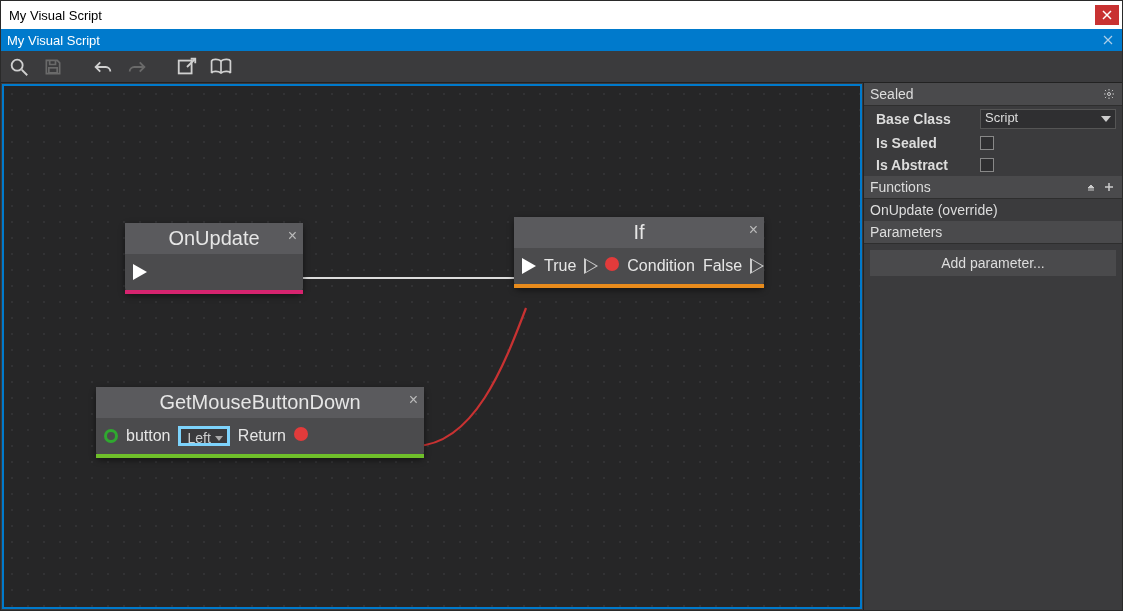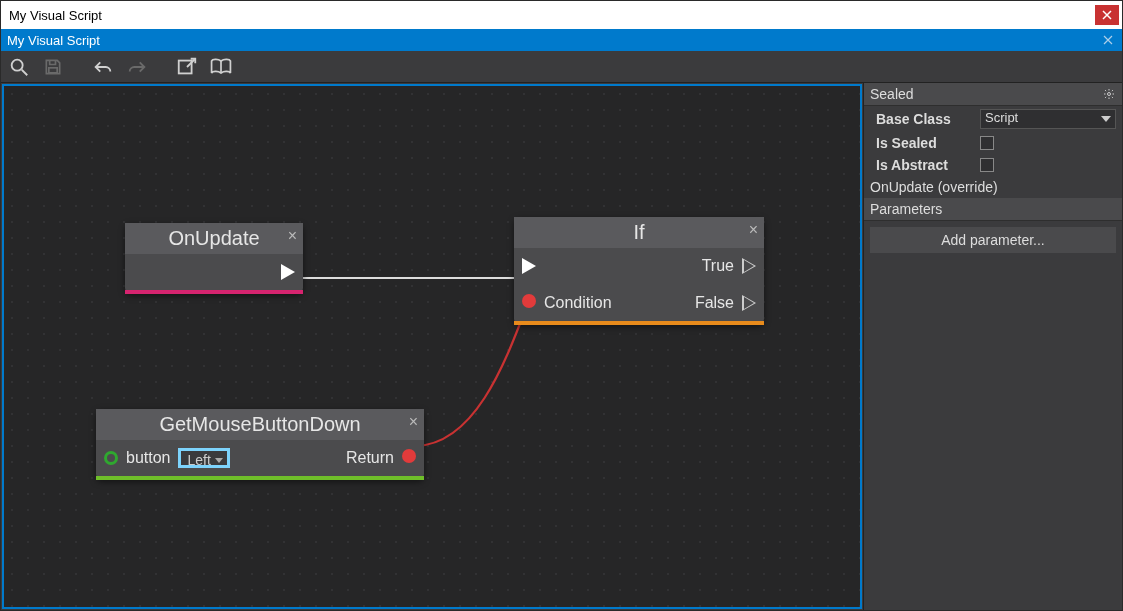--- a/index.html
+++ b/index.html
@@ -54,21 +54,21 @@
     font-size: 16px; box-shadow: 0 2px 6px rgba(0,0,0,.5);
     display: flex; flex-direction: column; border-radius: 6px;
   }
   .node-header {
     background: #5a5a5d; padding: 4px 8px; font-size: 20px; text-align: center;
     position: relative; cursor: move;
   }
   .node-close {
     position: absolute; right: 6px; top: 4px; font-size: 16px; color: #bbb; cursor: pointer;
   }
-  .node-body { padding: 6px 8px; display: flex; flex-direction: column; gap: 13px; }
+  .node-body { padding: 6px 8px; display: flex; gap: 7px; }
   .node-row { display: flex; align-items: center; gap: 8px; height: 24px; }
   .node-row.right { justify-content: flex-end; }
   .node-row.split { justify-content: space-between; }
 
   .accent { height: 4px; }
   .accent.pink   { background: #d6246f; }
   .accent.orange { background: #e88b1c; }
   .accent.green  { background: #6fbf2a; }
 
   .exec-arrow {
@@ -255,21 +255,21 @@
             </div>
             <div style="display:flex; align-items:center; gap:8px;text-align:center;">
               <span class="label">False</span>
               <div class="exec-arrow hollow"></div>
             </div>
           </div>
         </div>
         <div class="accent orange"></div>
       </div>
 
-      <div class="node" style="left:92px; top:323px; width:328px;">
+      <div class="node" style="left:92px; top:301px; width:328px;">
         <div class="node-header">
           <span>GetMouseButtonDown</span>
           <span class="node-close">×</span>
         </div>
         <div class="node-body">
           <div class="node-row split">
             <div style="display:flex; align-items:center; gap:8px;">
               <div class="port-dot green-ring"></div>
               <span class="label">button</span>
               <div class="mini-select">
@@ -308,20 +308,35 @@
       </div>
       <div class="prop-row">
         <span class="plabel">Is Sealed</span>
         <div class="chk"></div>
       </div>
       <div class="prop-row">
         <span class="plabel">Is Abstract</span>
         <div class="chk"></div>
       </div>
 
+      <div class="panel-section-hdr">
+        <span>Functions</span>
+        <div class="spacer"></div>
+        <div class="hdr-icon">
+          <svg width="12" height="12" viewBox="0 0 24 24" stroke="#ccc" fill="#ccc" stroke-width="2">
+              <path d="M6 14 L12 8 L18 14 Z"></path>
+              <path d="M6 18 H18" stroke-width="2"></path>
+            </svg>
+        </div>
+        <div class="hdr-icon">
+          <svg width="12" height="12" viewBox="0 0 24 24" stroke="#ccc" stroke-width="3">
+              <path d="M12 4v16M4 12h16"></path>
+            </svg>
+        </div>
+      </div>
       <div class="fn-item">
         <span>OnUpdate (override)</span>
       </div>
 
       <div class="panel-section-hdr">
         <span>Parameters</span>
         <div class="spacer"></div>
       </div>
       <div class="add-param">
         <span>Add parameter...</span>

